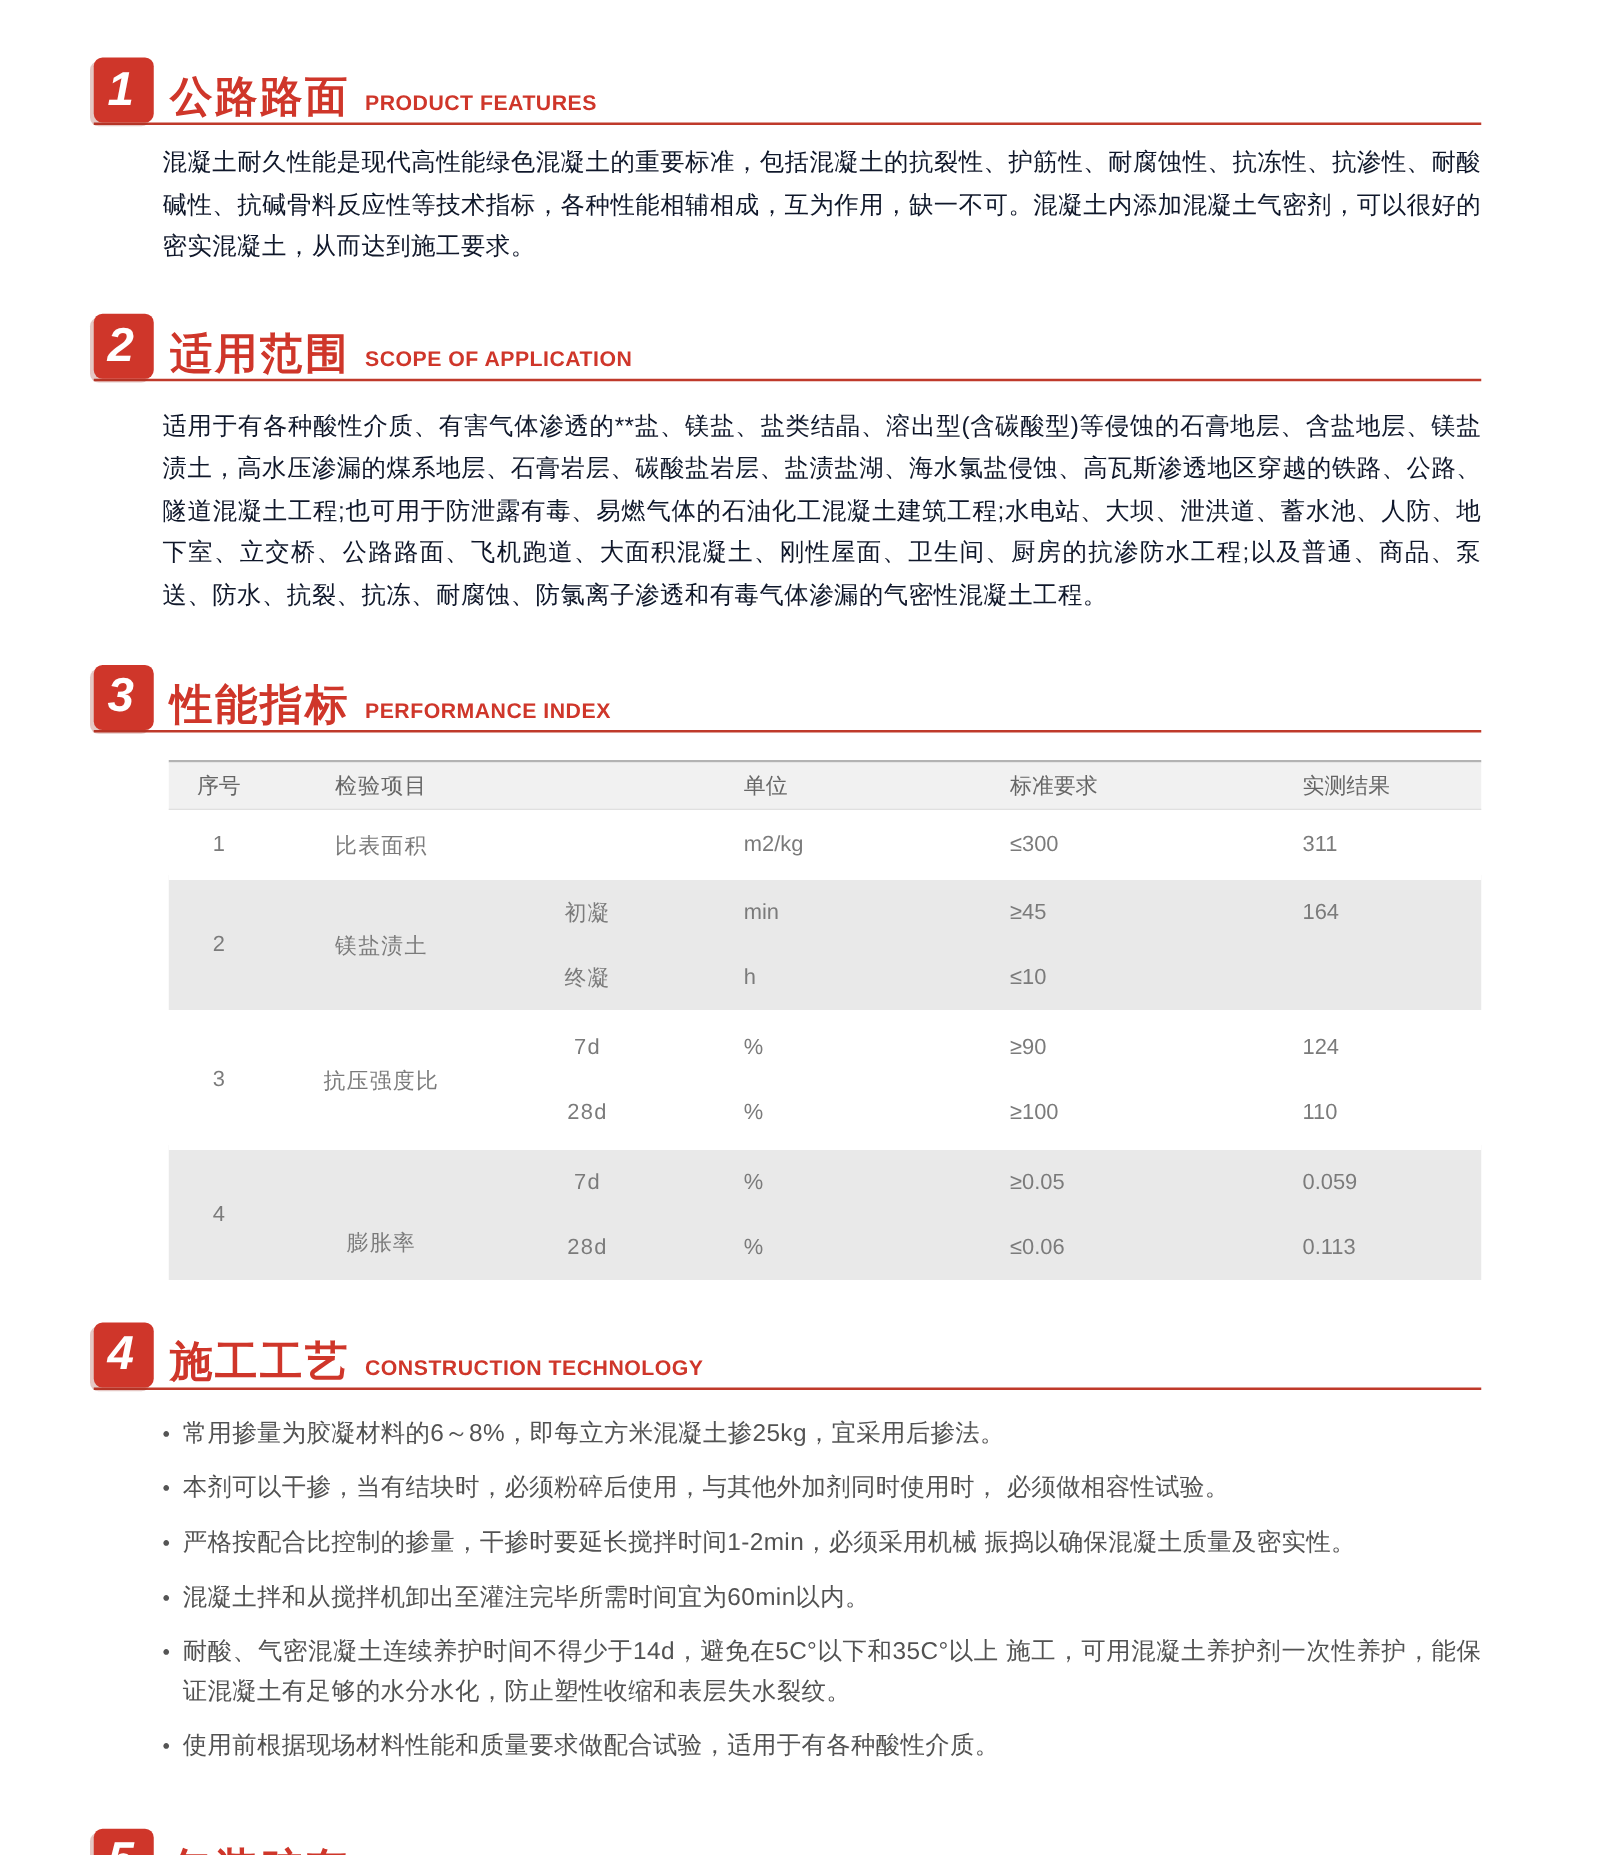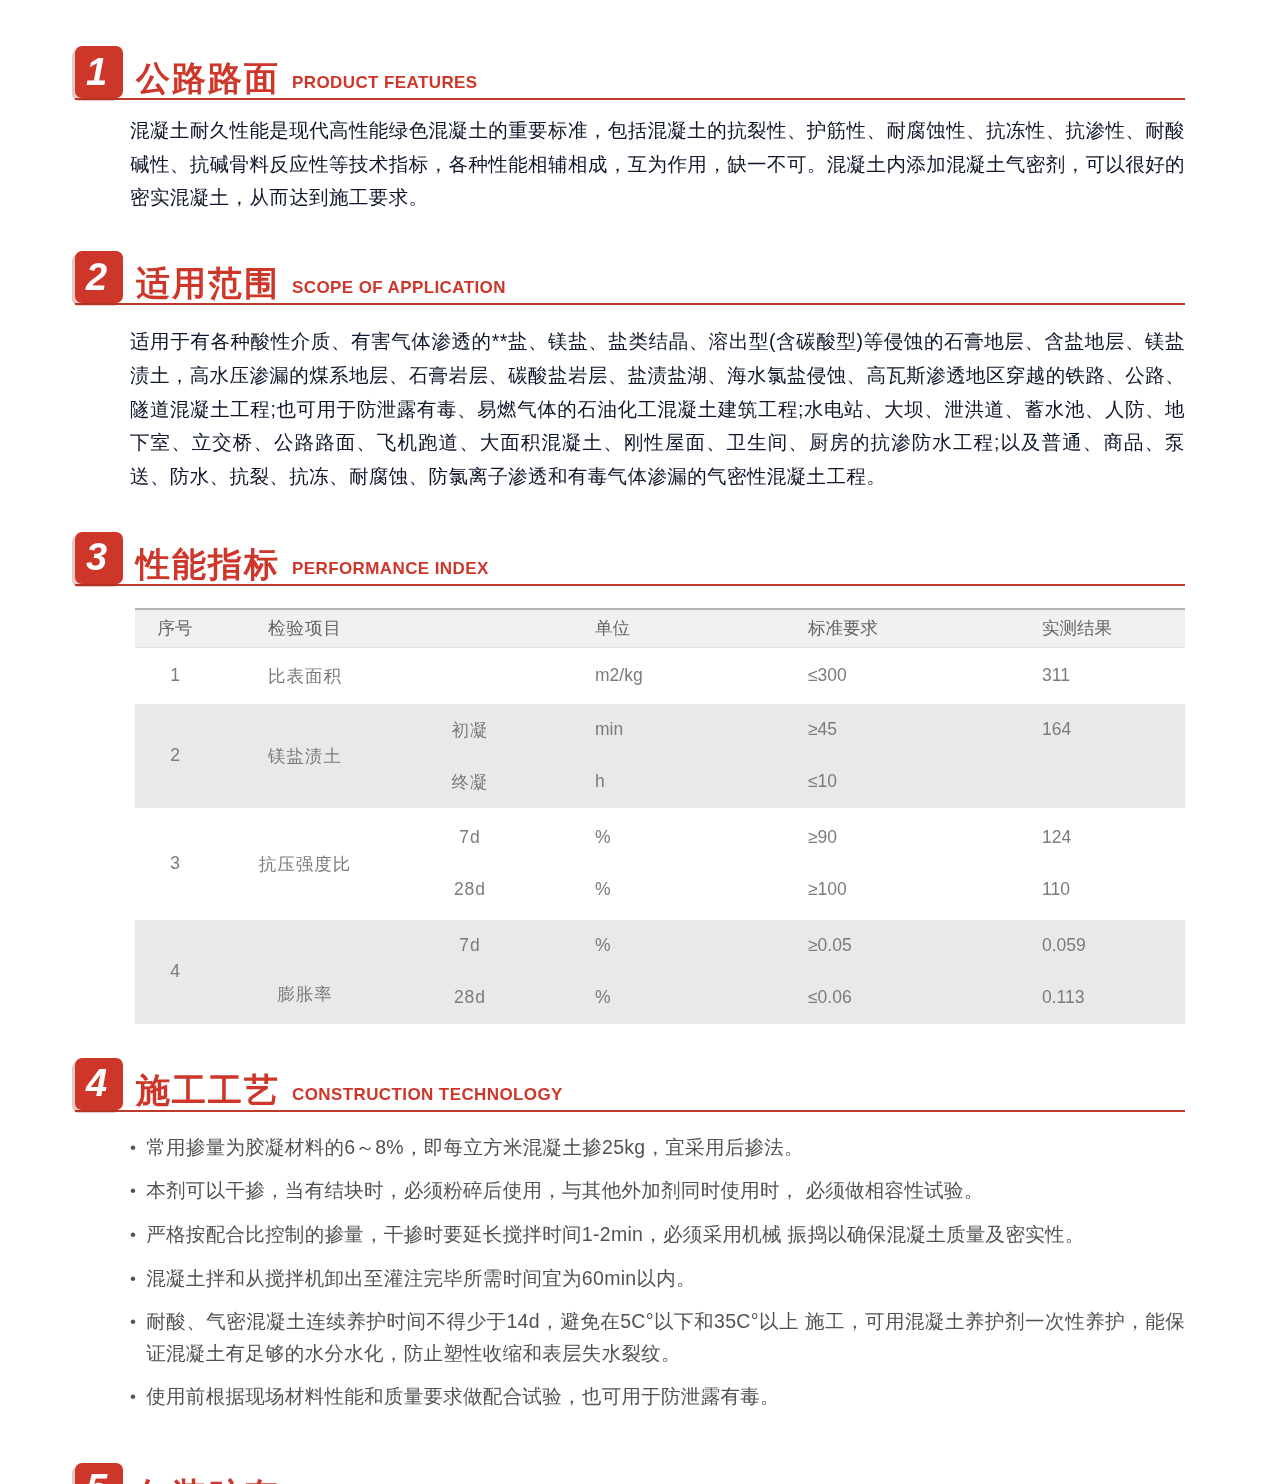--- a/index.html
+++ b/index.html
@@ -209,21 +209,21 @@
           <li class="bullet-item">
             <span class="dot">•</span>
             <span>混凝土拌和从搅拌机卸出至灌注完毕所需时间宜为60min以内。</span>
           </li>
           <li class="bullet-item">
             <span class="dot">•</span>
             <span>耐酸、气密混凝土连续养护时间不得少于14d，避免在5C°以下和35C°以上 施工，可用混凝土养护剂一次性养护，能保证混凝土有足够的水分水化，防止塑性收缩和表层失水裂纹。</span>
           </li>
           <li class="bullet-item">
             <span class="dot">•</span>
-            <span>使用前根据现场材料性能和质量要求做配合试验，也可用于防泄露有毒。</span>
+            <span>使用前根据现场材料性能和质量要求做配合试验，适用于有各种酸性介质。</span>
           </li>
         </ul>
     </div>
   </section>
 
   <section class="sec" style="margin-top:50px;">
     <div class="sec-header">
       <div class="sec-badge">5</div>
       <h2 class="sec-title">包装贮存</h2>
 

